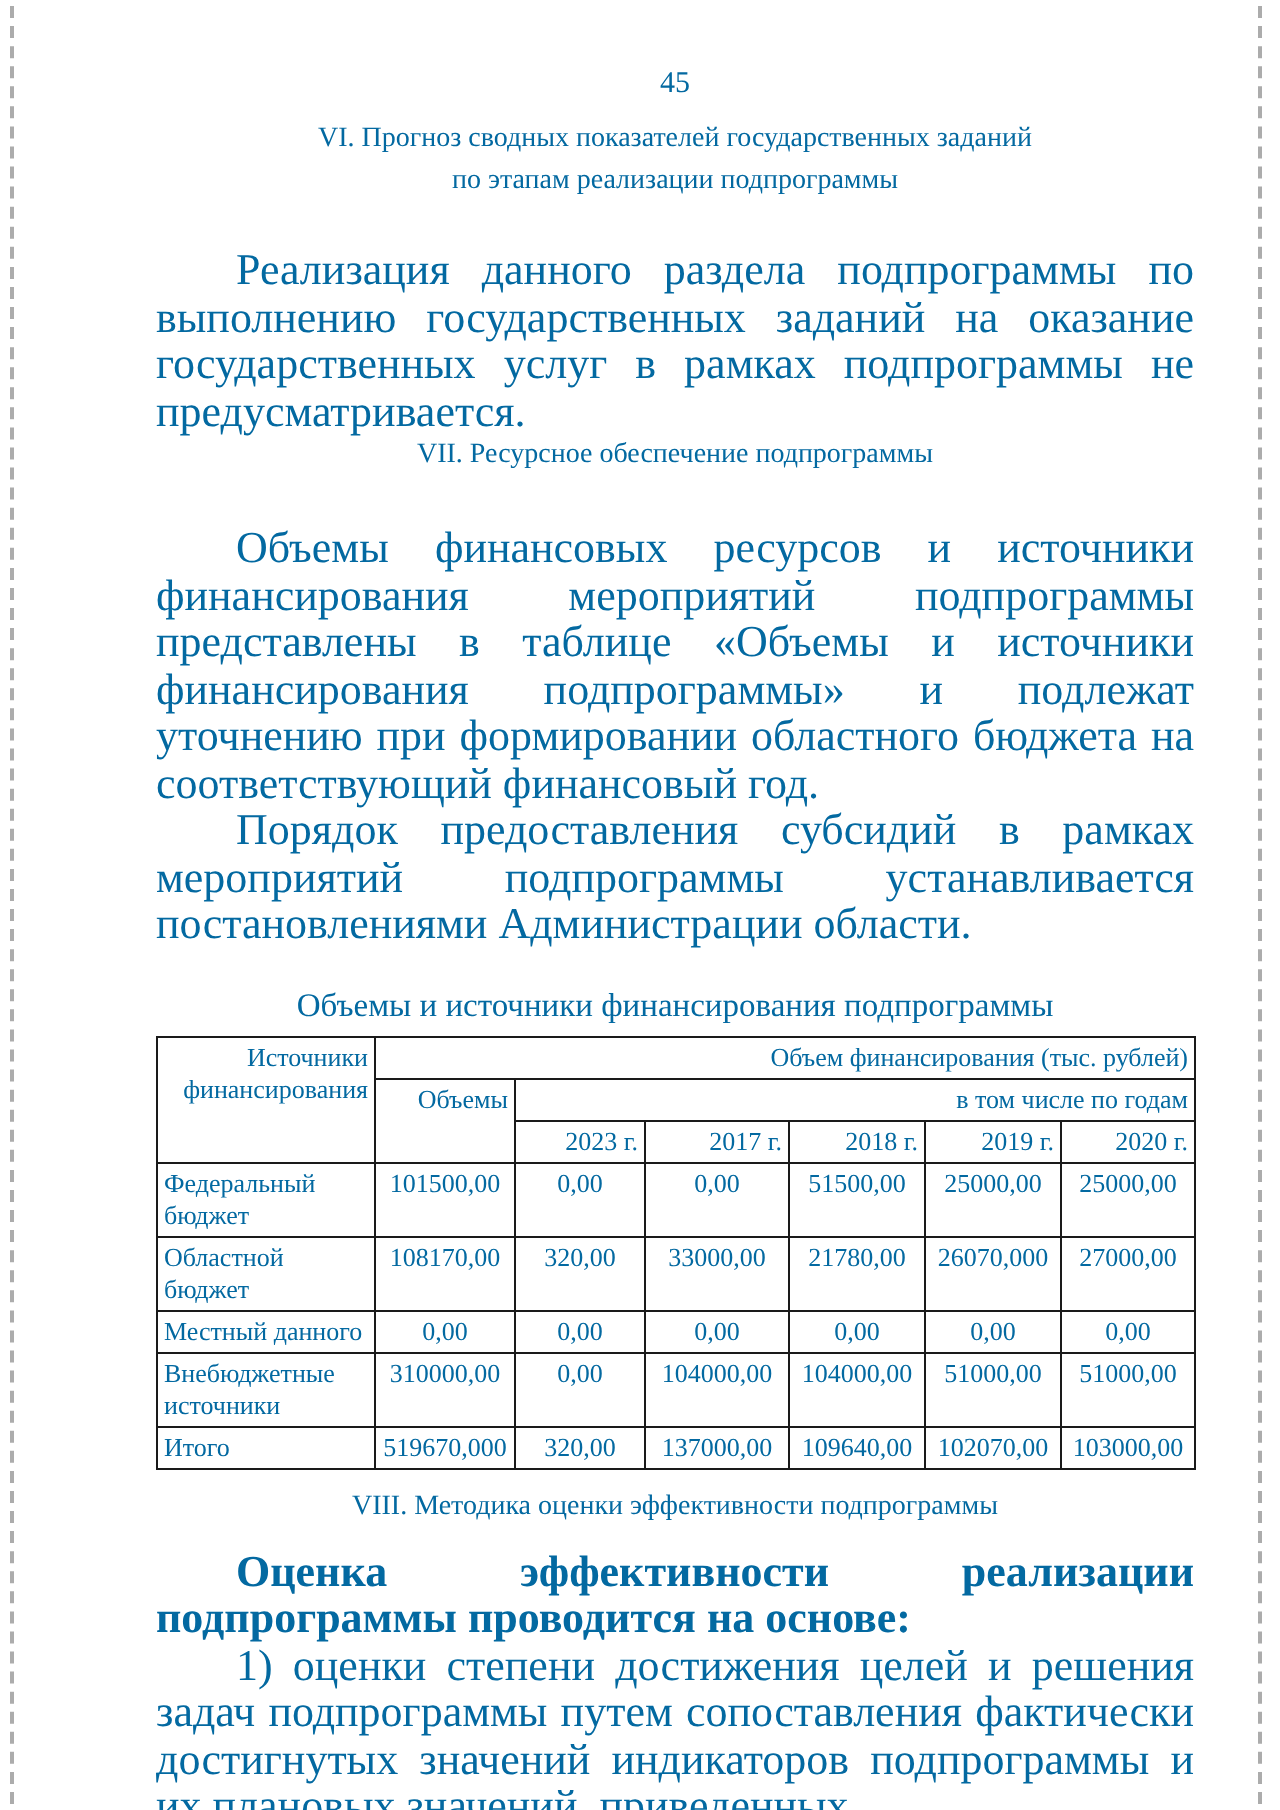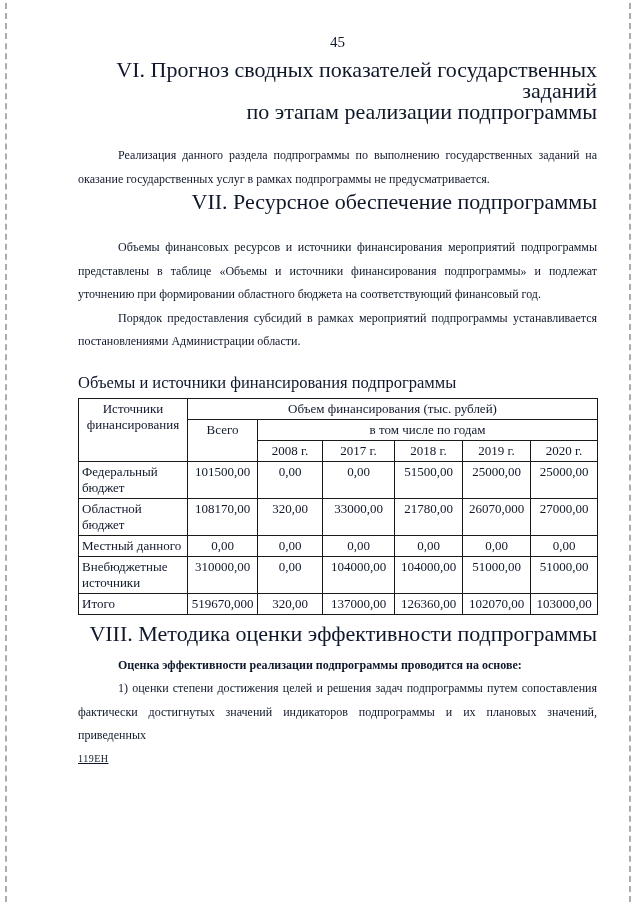--- a/index.html
+++ b/index.html
@@ -1,40 +1,40 @@
 <!DOCTYPE html>
 <html><head>
 <meta charset="utf-8">
 <style>
   html, body { margin: 0; padding: 0; background: #ffffff; }
   .page {
     position: relative;
     width: 636px; height: 905px;
     background: #ffffff;
-    color: #0f172a;
+    color: #0369a1;
     font-family: "Liberation Serif", "DejaVu Serif", serif;
     overflow: hidden;
   }
   .edge { position: absolute; top: 3px; bottom: 3px; width: 0; border-left: 2px dashed #9e9e9e; opacity: .85; }
   .edge.left  { left: 5px; }
   .edge.right { right: 5px; }
 
   .content { position: absolute; left: 78px; width: 519px; top: 0; }
 
   .pageno { margin-top: 34px; text-align: center; font-size: 15px; line-height: 16px; }
 
-  .heading { text-align: right; font-size: 22px; line-height: 21px; font-weight: normal; margin: 0; }
+  .heading { text-align: center; font-size: 14px; line-height: 21px; font-weight: normal; margin: 0; }
   .heading.h6 { margin-top: 9px; }
   .heading.h7 { }
   .heading.h8 { margin-top: 8px; }
-  .table-title { margin-top: 18px; font-size: 16.5px; line-height: 21px; }
+  .table-title { margin-top: 18px; text-align: center; font-size: 16.5px; line-height: 21px; }
 
   .para {
     margin: 0;
-    font-size: 12px;
+    font-size: 22px;
     line-height: 23.5px;
     text-align: justify;
     text-indent: 40px;
   }
   .para.p1 { margin-top: 22px; }
   .para.p2 { margin-top: 24px; }
   .para.p8 { margin-top: 10px; font-weight: bold; }
 
   table.fin {
     margin-top: 5px;
@@ -43,21 +43,21 @@
     width: 519px;
     font-size: 13px;
     line-height: 16px;
   }
   table.fin td {
     border: 1px solid #1a1a1a;
     padding: 2px 3px;
     vertical-align: top;
     overflow: hidden;
   }
-  table.fin td.c { text-align: center; }
+  table.fin td.c { text-align: right; }
   table.fin td.num { text-align: center; white-space: nowrap; }
   table.fin td.src { text-align: left; }
 
   .footer { margin-top: 4px; font-size: 10px; line-height: 13px; letter-spacing: .5px; text-decoration: underline; }
 </style>
 </head>
 <body>
 
 <div class="page">
   <div class="edge left"></div>
@@ -90,25 +90,25 @@
           <col style="width:68px">
           <col style="width:68px">
           <col style="width:67px">
       </colgroup>
       <tbody>
         <tr>
           <td rowspan="3" class="c">Источники финансирования</td>
           <td colspan="6" class="c">Объем финансирования (тыс. рублей)</td>
         </tr>
         <tr>
-          <td rowspan="2" class="c">Всего</td>
+          <td rowspan="2" class="c">Объемы</td>
           <td colspan="5" class="c">в том числе по годам</td>
         </tr>
         <tr>
-          <td class="c">2008 г.</td>
+          <td class="c">2023 г.</td>
           <td class="c">2017 г.</td>
           <td class="c">2018 г.</td>
           <td class="c">2019 г.</td>
           <td class="c">2020 г.</td>
         </tr>
 
         <tr>
           <td class="src">Федеральный бюджет</td>
           <td class="num">101500,00</td>
           <td class="num">0,00</td>
@@ -142,21 +142,21 @@
           <td class="num">104000,00</td>
           <td class="num">104000,00</td>
           <td class="num">51000,00</td>
           <td class="num">51000,00</td>
         </tr>
         <tr>
           <td class="src">Итого</td>
           <td class="num">519670,000</td>
           <td class="num">320,00</td>
           <td class="num">137000,00</td>
-          <td class="num">126360,00</td>
+          <td class="num">109640,00</td>
           <td class="num">102070,00</td>
           <td class="num">103000,00</td>
         </tr>
       </tbody>
     </table>
 
     <div class="heading h8">VIII. Методика оценки эффективности подпрограммы</div>
 
     <p class="para p8">Оценка эффективности реализации подпрограммы проводится на основе:</p>
     <p class="para">1) оценки степени достижения целей и решения задач подпрограммы путем сопоставления фактически достигнутых значений индикаторов подпрограммы и их плановых значений, приведенных</p>

